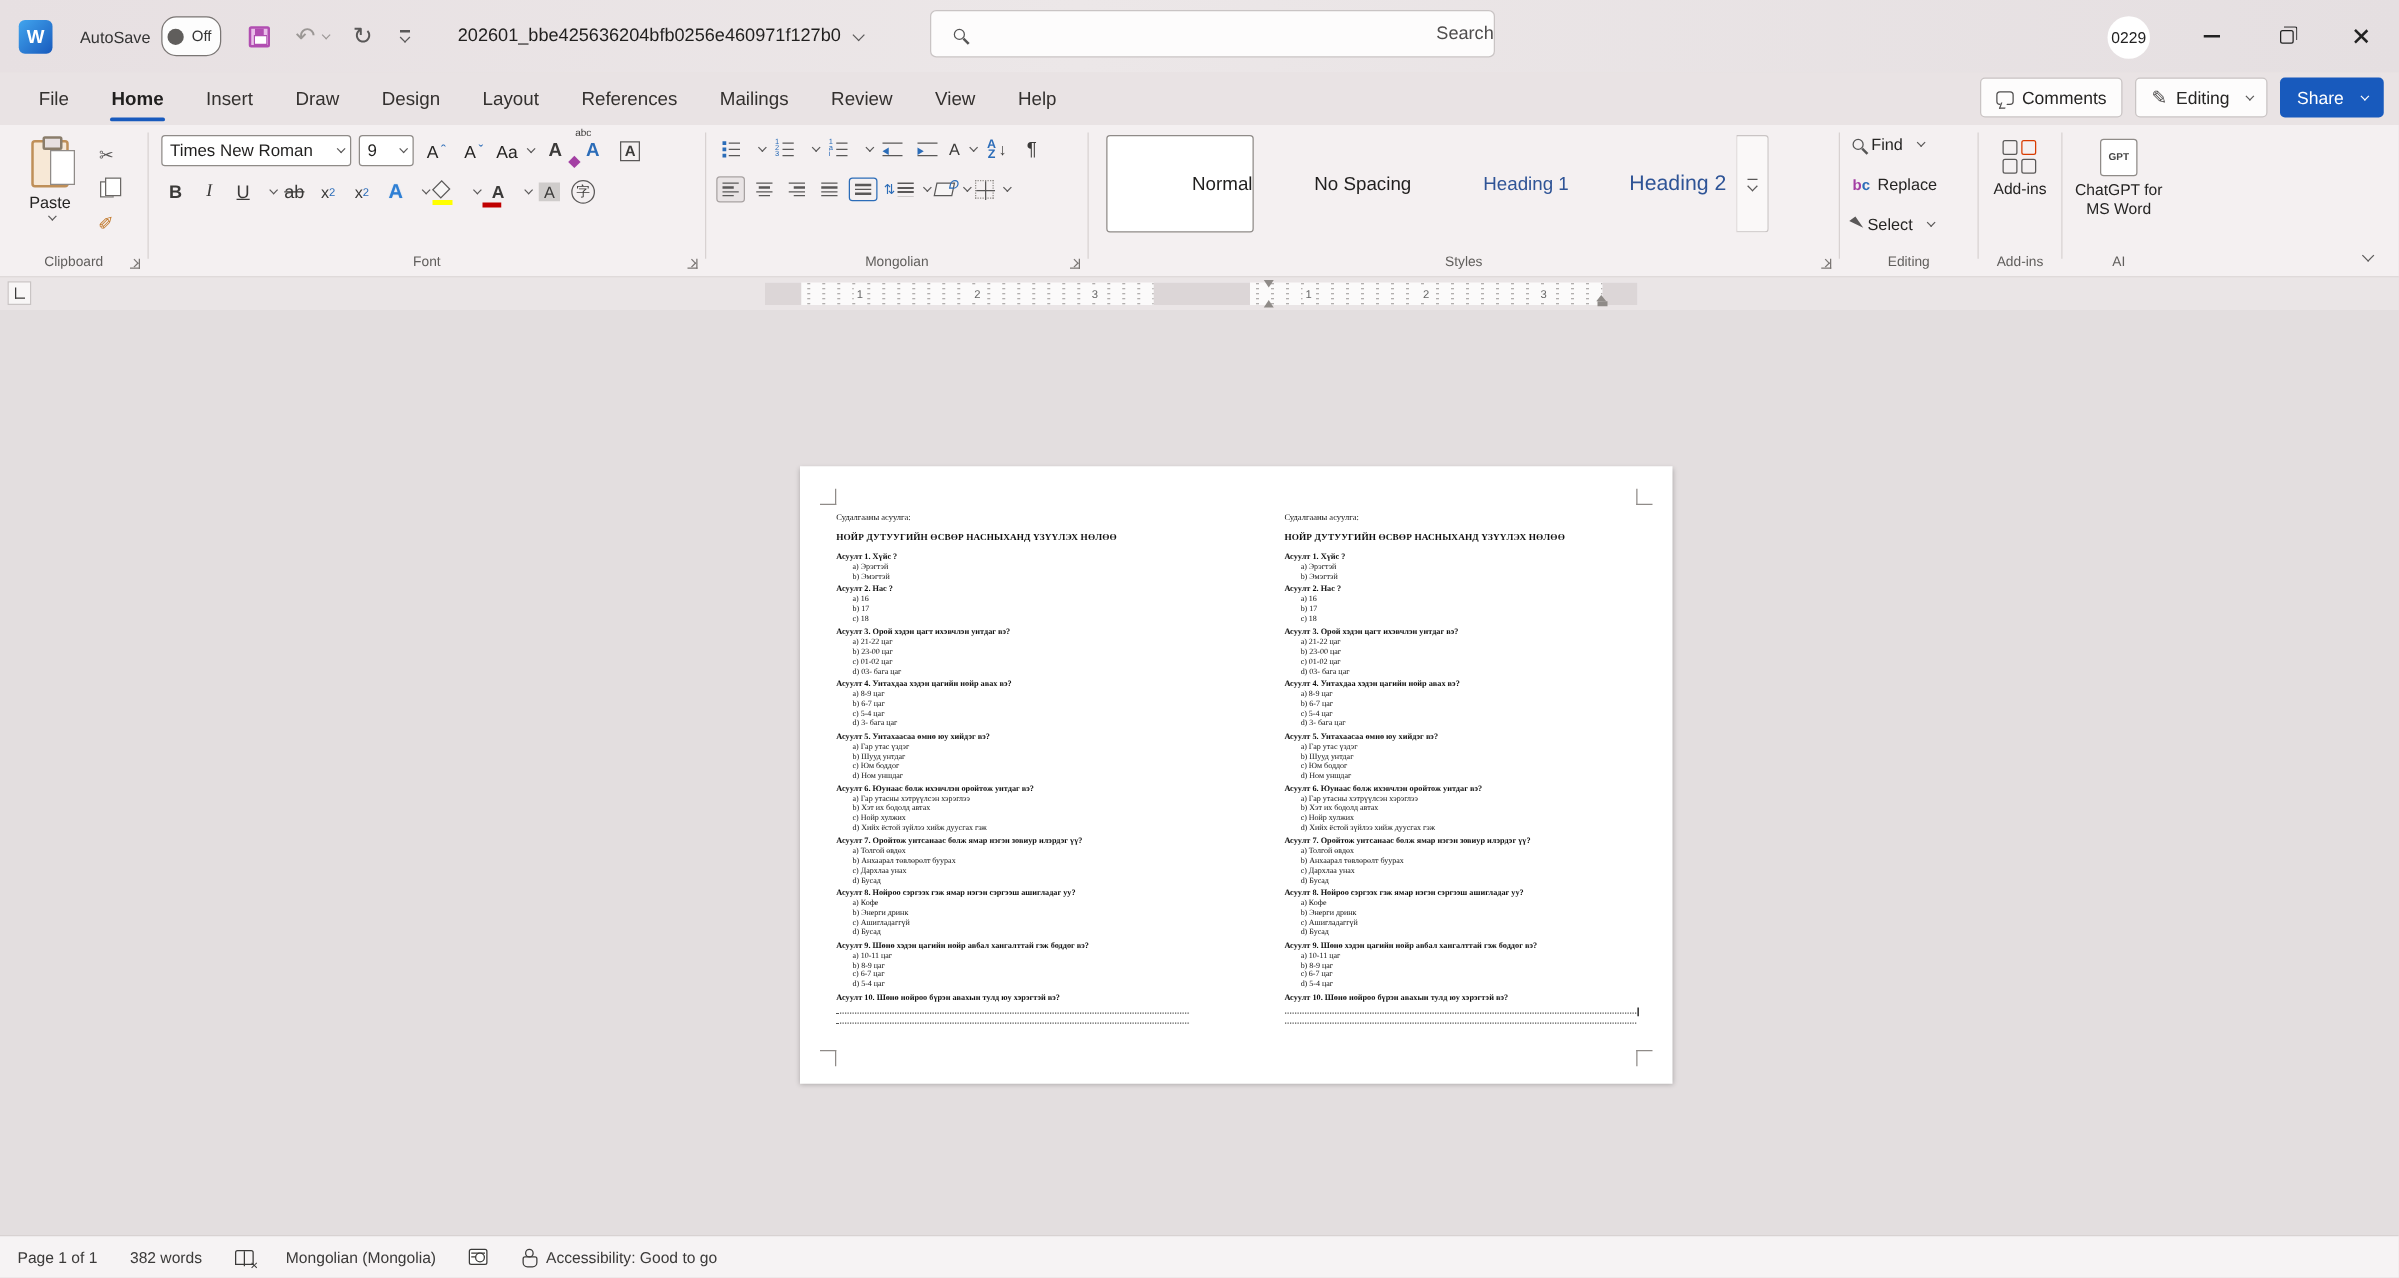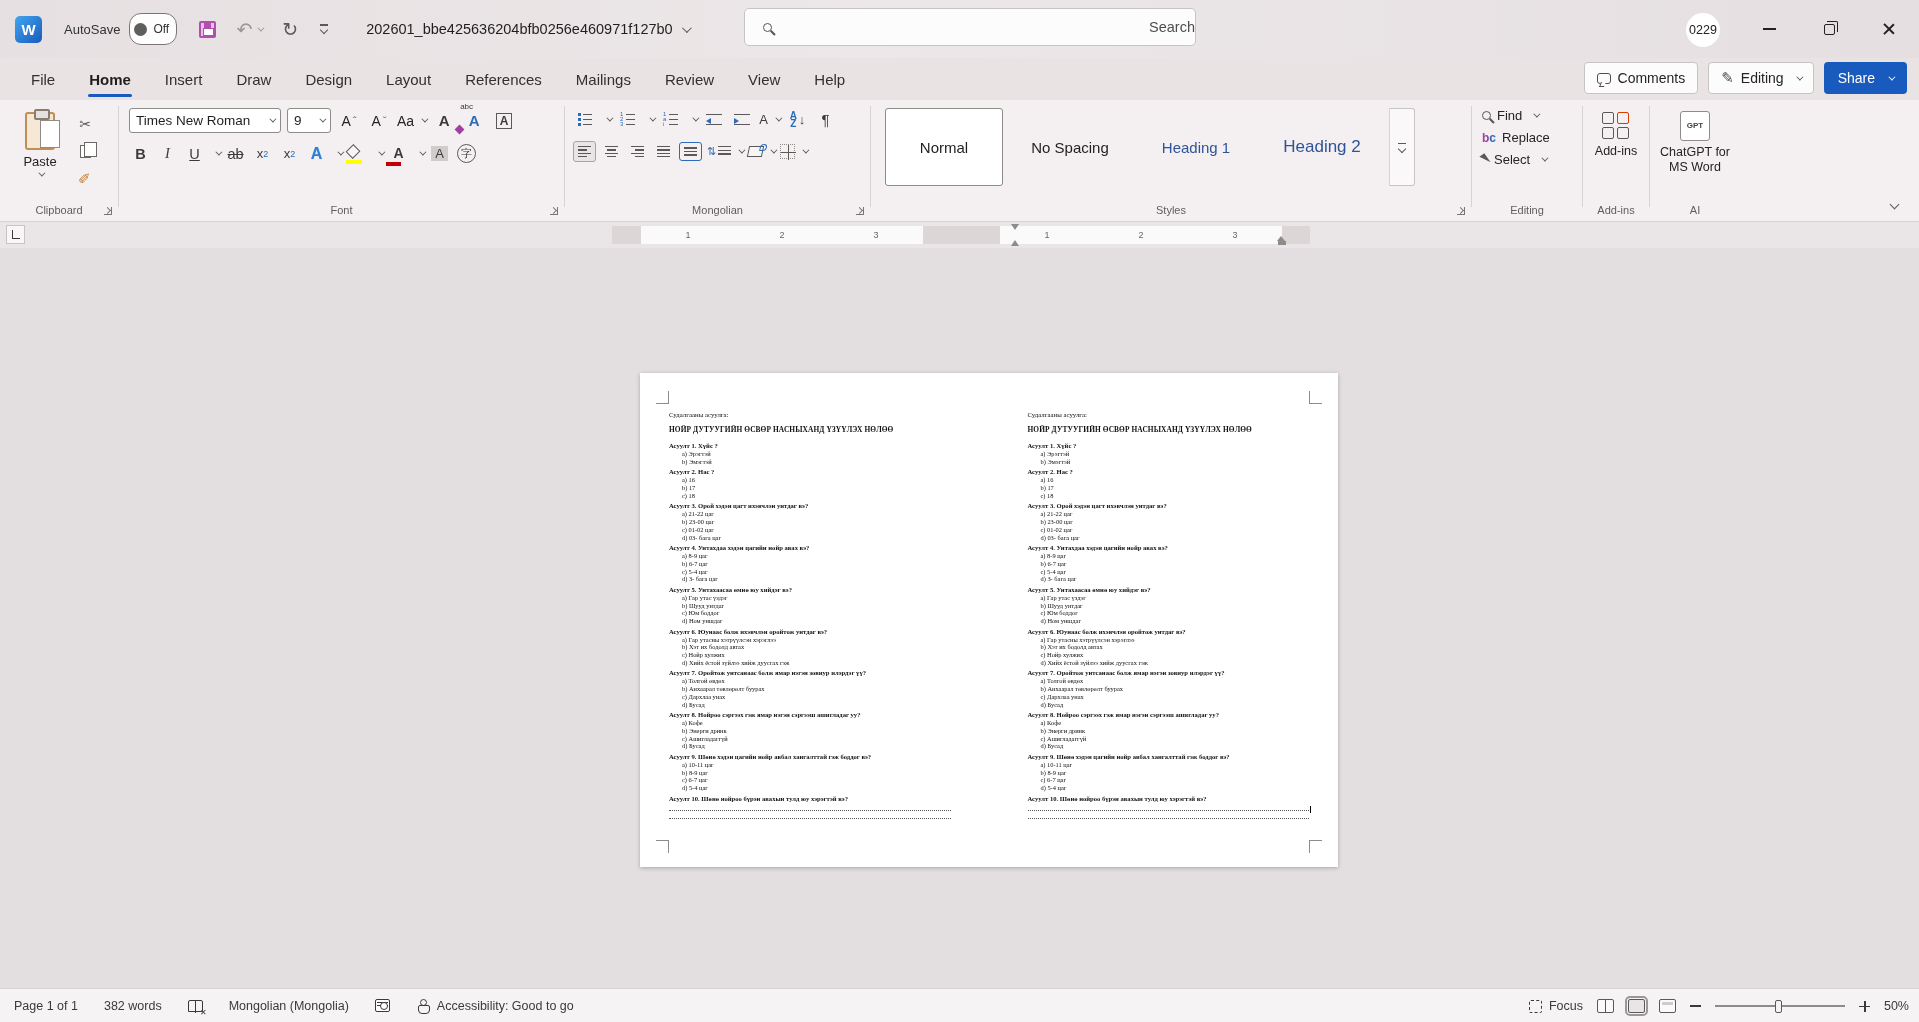--- a/index.html
+++ b/index.html
@@ -133,34 +133,34 @@
   .updown { font-size:11px; color:#2b6cb8; }
   .bucket { width:15px; height:11px; border:1.4px solid #5a5858; transform:skewX(-12deg); position:relative; background:#f7f5f5; }
   .bucket::after { content:''; position:absolute; right:-4px; top:-3px; width:5px; height:5px; border:1.4px solid #2b6cb8; border-radius:50% 50% 50% 0; }
   .borders-ic { width:15px; height:15px; border:1px dotted #8f8b88; position:relative; }
   .borders-ic::before { content:''; position:absolute; left:0; top:6.5px; width:15px; height:1.4px; background:#5a5858; }
   .borders-ic::after { content:''; position:absolute; left:6.5px; top:0; width:1.4px; height:15px; background:#5a5858; }
 
   
   .g-styles { width:600px; }
   .stylegallery { display:flex; align-items:stretch; margin-left:14px; height:78px; gap:8px; }
-  .stylecard { width:118px; display:flex; align-items:center; justify-content:center; border-radius:3px; }
+  .stylecard { width:118px; display:flex; align-items:center; justify-content:flex-end; border-radius:3px; }
   .stylecard.sel { background:#fff; border:1px solid #8f8b88; box-shadow:0 0 0 1px #fff inset; }
   .st-normal { font-size:15px; color:#201f1e; }
   .st-nospace { font-size:15px; color:#201f1e; }
   .st-h1 { font-size:15px; color:#2f5496; font-weight:400; }
   .st-h2 { font-size:17px; color:#2f5496; }
   .gallery-more { width:26px; border:1px solid #c9c4c4; border-left:1px solid #d8d2d2; border-radius:0 3px 3px 0; background:#faf8f8; display:flex; align-items:center; justify-content:center; }
   .gm-ic { position:relative; width:10px; height:8px; }
   .gm-ic::before { content:''; position:absolute; top:0; left:1px; width:8px; height:1.4px; background:#5a5858; }
   .gm-ic::after { content:''; position:absolute; top:3px; left:2px; width:5px; height:5px; border-right:1.4px solid #5a5858; border-bottom:1.4px solid #5a5858; transform:rotate(45deg); }
 
   
   .g-edit { width:110px; }
-  .editcol { display:flex; flex-direction:column; gap:7px; margin-left:10px; }
+  .editcol { display:flex; flex-direction:column; gap:17px; margin-left:10px; }
   .editrow { display:flex; align-items:center; gap:6px; font-size:13px; color:#252423; }
   .repl { font-size:12px; font-weight:bold; }
   .repl .b1 { color:#a33fa3; } .repl .b2 { color:#2b6cb8; }
   .selarrow { width:0; height:0; border-left:6px solid transparent; border-top:11px solid #5a5858; transform:rotate(-35deg); }
 
   
   .g-addins { width:66px; }
   .addins-grid { width:28px; height:28px; margin:4px auto 4px; display:grid; grid-template-columns:12px 12px; grid-template-rows:12px 12px; gap:3px; }
   .addins-grid span { border:1.6px solid #5a5858; border-radius:2px; }
   .addins-grid span.red { border-color:#d83b01; }
@@ -751,29 +751,13 @@
       <span class="bookx"></span>
     </div>
   <div class="sb-item">Mongolian (Mongolia)</div>
   <div class="sb-item">
       <span class="predict"></span>
     </div>
   <div class="sb-item">
     <span class="acc-person"></span>
     <span>Accessibility: Good to go</span>
   </div>
-  <div class="sb-right">
-    <div class="sb-item" style="margin-left:0;">
-        <span class="focusic"></span>
-        <span>Focus</span>
-      </div>
-    <span class="viewic book"></span>
-    <span class="viewic pagev sel"></span>
-    <span class="viewic web"></span>
-    <span class="zoom-minus"></span>
-    <div class="zoomtrack">
-        <span class="notch"></span>
-        <span class="thumb"></span>
-      </div>
-    <span class="zoom-plus"></span>
-    <span>50%</span>
-  </div>
 </div>
 
 </body></html>

